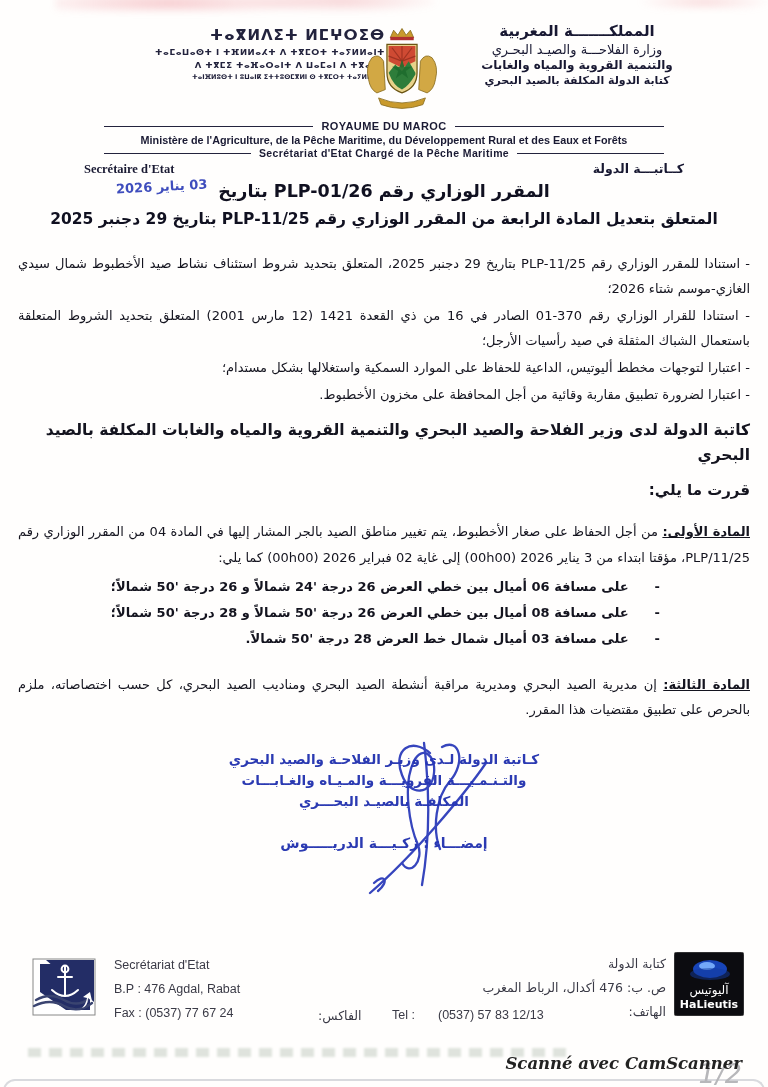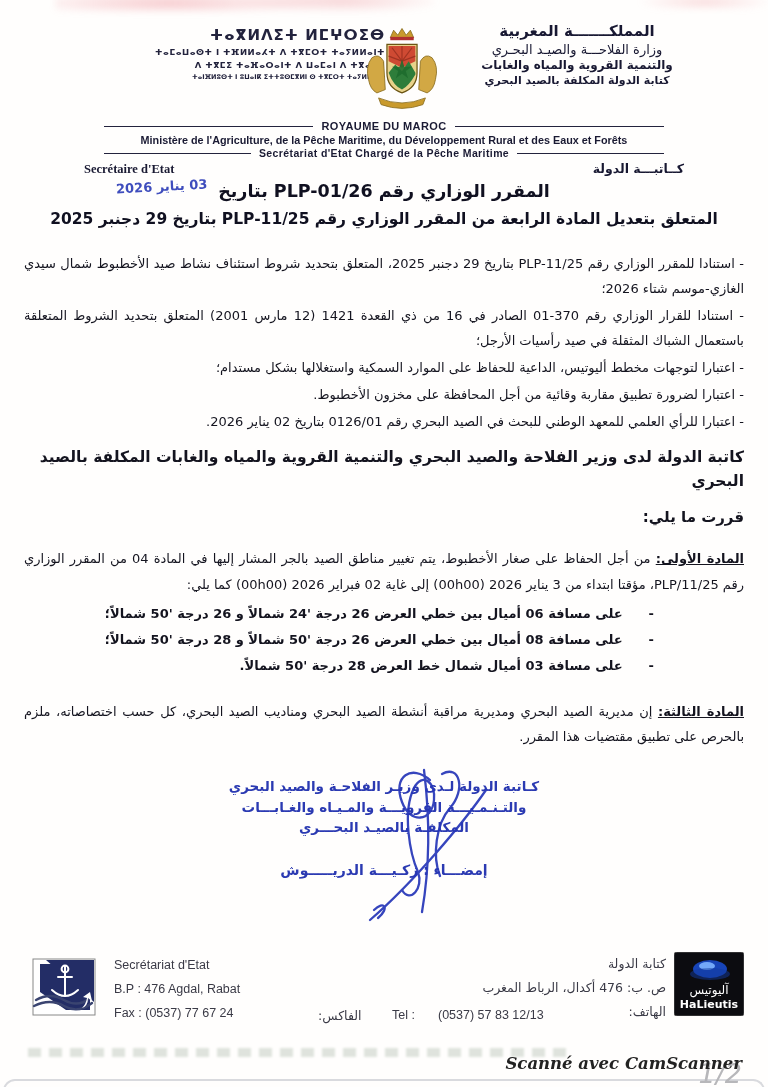--- a/index.html
+++ b/index.html
@@ -50,21 +50,21 @@
   
   .title { margin-top:4px; text-align:center; direction:rtl; color:#101020; }
   .title-l1 { position:relative; display:inline-block; font-size:17.5px; font-weight:bold; }
   .stamp {
     position:absolute; left:-102px; top:-2px; color:#2f3fb8; font-size:13px; font-weight:bold;
     transform:rotate(-3deg); white-space:nowrap; direction:rtl; opacity:.92;
   }
   .title-l2 { font-size:15.5px; font-weight:bold; margin-top:9px; }
 
   
-  .bodytext { direction:rtl; padding:0 24px; color:#14141f; }
+  .bodytext { direction:rtl; padding:0 18px; color:#14141f; }
   .preamble { margin-top:24px; }
   .preamble p { font-size:13px; line-height:1.92; text-align:justify; text-align-last:right; margin-bottom:2px; }
   .decision { margin-top:10px; text-align:right; }
   .decision .d1 { font-size:15.5px; font-weight:bold; line-height:1.6; }
   .decision .d2 { font-size:15px; font-weight:bold; margin-top:14px; }
 
   .article { margin-top:20px; font-size:13px; line-height:1.95; text-align:justify; text-align-last:right; }
   .article .alabel { font-weight:bold; text-decoration:underline; }
   .bullets { margin:4px 90px 0 0; }
   .bullets p { font-size:13px; font-weight:bold; line-height:2.0; text-align:right; }
@@ -167,21 +167,20 @@
       </span>
     </div>
     <div class="title-l2">المتعلق بتعديل المادة الرابعة من المقرر الوزاري رقم PLP-11/25 بتاريخ 29 دجنبر 2025</div>
   </div>
 
   <div class="bodytext preamble">
     <p>- استنادا للمقرر الوزاري رقم PLP-11/25 بتاريخ 29 دجنبر 2025، المتعلق بتحديد شروط استئناف نشاط صيد الأخطبوط شمال سيدي الغازي-موسم شتاء 2026؛</p>
     <p>- استنادا للقرار الوزاري رقم 370-01 الصادر في 16 من ذي القعدة 1421 (12 مارس 2001) المتعلق بتحديد الشروط المتعلقة باستعمال الشباك المثقلة في صيد رأسيات الأرجل؛</p>
     <p>- اعتبارا لتوجهات مخطط أليوتيس، الداعية للحفاظ على الموارد السمكية واستغلالها بشكل مستدام؛</p>
     <p>- اعتبارا لضرورة تطبيق مقاربة وقائية من أجل المحافظة على مخزون الأخطبوط.</p>
-    <p>- اعتبارا للرأي العلمي للمعهد الوطني للبحث في الصيد البحري رقم 0126/01 بتاريخ 02 يناير 2026.</p>
   </div>
 
   <div class="bodytext decision">
     <div class="d1">كاتبة الدولة لدى وزير الفلاحة والصيد البحري والتنمية القروية والمياه والغابات المكلفة بالصيد البحري</div>
     <div class="d2">قررت ما يلي:</div>
   </div>
 
   <div class="bodytext">
     <p class="article"><span class="alabel">المادة الأولى:</span><span> من أجل الحفاظ على صغار الأخطبوط، يتم تغيير مناطق الصيد بالجر المشار إليها في المادة 04 من المقرر الوزاري رقم PLP/11/25، مؤقتا ابتداء من 3 يناير 2026 (00h00) إلى غاية 02 فبراير 2026 (00h00) كما يلي:</span></p>
     <div class="bullets">

